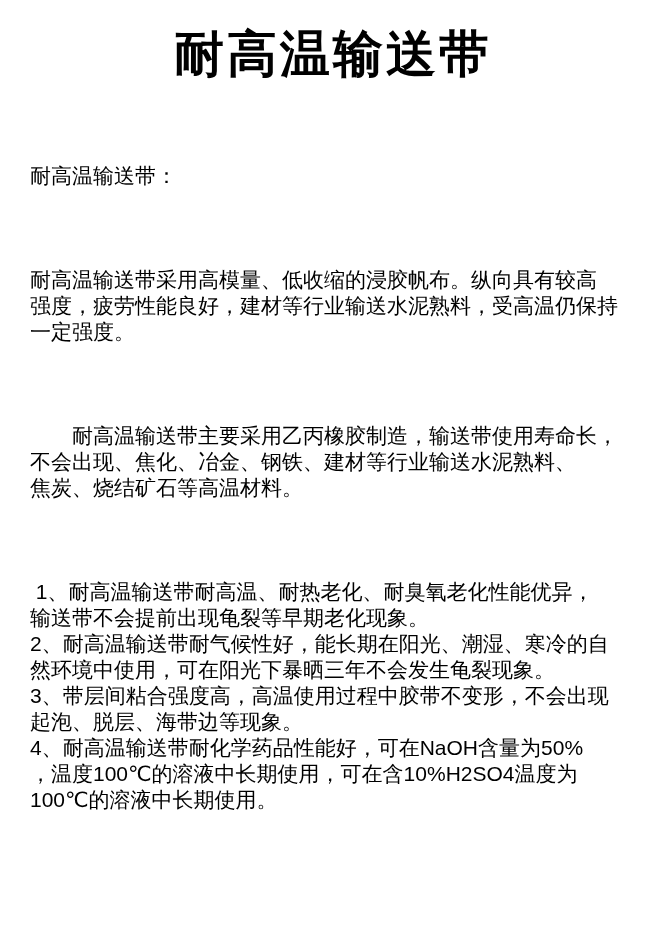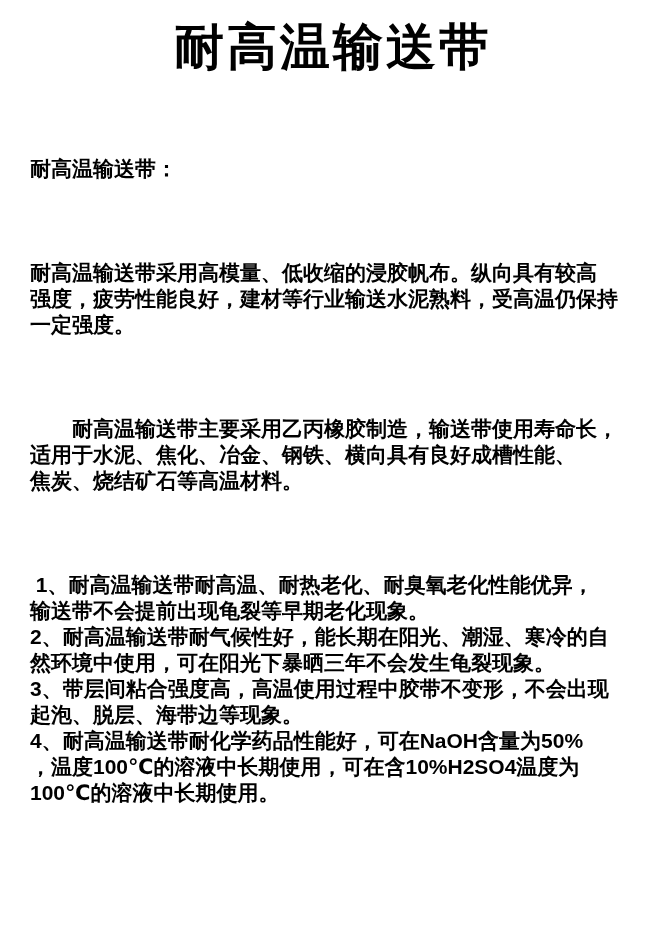--- a/index.html
+++ b/index.html
@@ -3,46 +3,46 @@
 <meta charset="utf-8">
 <style>
   html,body{margin:0;padding:0;}
   body{
     width:666px;height:930px;background:#ffffff;overflow:hidden;
     font-family:"Liberation Sans","DejaVu Sans",sans-serif;
     color:#000;
   }
   .page{width:666px;height:930px;position:relative;}
   h1.title{
-    margin:16px 0 0 0;
+    margin:23px 0 0 0;
     font-size:50px;line-height:62px;font-weight:bold;
     text-align:center;letter-spacing:3px;color:#000;
   }
   .content{
     margin:26px 28px 0 30px;
     font-size:21px;line-height:26px;
     white-space:pre-wrap;
   }
-  .content .block{margin:0 0 26px 0;white-space:pre-wrap;font-weight:bold;}
+  .content .block{margin:0 0 26px 0;white-space:pre-wrap;}
   .content .block.tight{margin-bottom:0;}
 </style>
 </head>
 <body>
 
 <div class="page">
 
   <h1 class="title">耐高温输送带</h1>
 
   <div class="content">
     <div class="block">耐高温输送带：</div>
     <div class="block">耐高温输送带采用高模量、低收缩的浸胶帆布。纵向具有较高
 强度，疲劳性能良好，建材等行业输送水泥熟料，受高温仍保持
 一定强度。</div>
     <div class="block">　　耐高温输送带主要采用乙丙橡胶制造，输送带使用寿命长，
-适用于水泥、焦化、冶金、钢铁、横向具有良好成槽性能、
+不会出现、焦化、冶金、钢铁、建材等行业输送水泥熟料、
 焦炭、烧结矿石等高温材料。</div>
     <div class="block tight"> 1、耐高温输送带耐高温、耐热老化、耐臭氧老化性能优异，
 输送带不会提前出现龟裂等早期老化现象。
 2、耐高温输送带耐气候性好，能长期在阳光、潮湿、寒冷的自
 然环境中使用，可在阳光下暴晒三年不会发生龟裂现象。
 3、带层间粘合强度高，高温使用过程中胶带不变形，不会出现
 起泡、脱层、海带边等现象。
 4、耐高温输送带耐化学药品性能好，可在NaOH含量为50%
 ，温度100℃的溶液中长期使用，可在含10%H2SO4温度为
 100℃的溶液中长期使用。</div>

